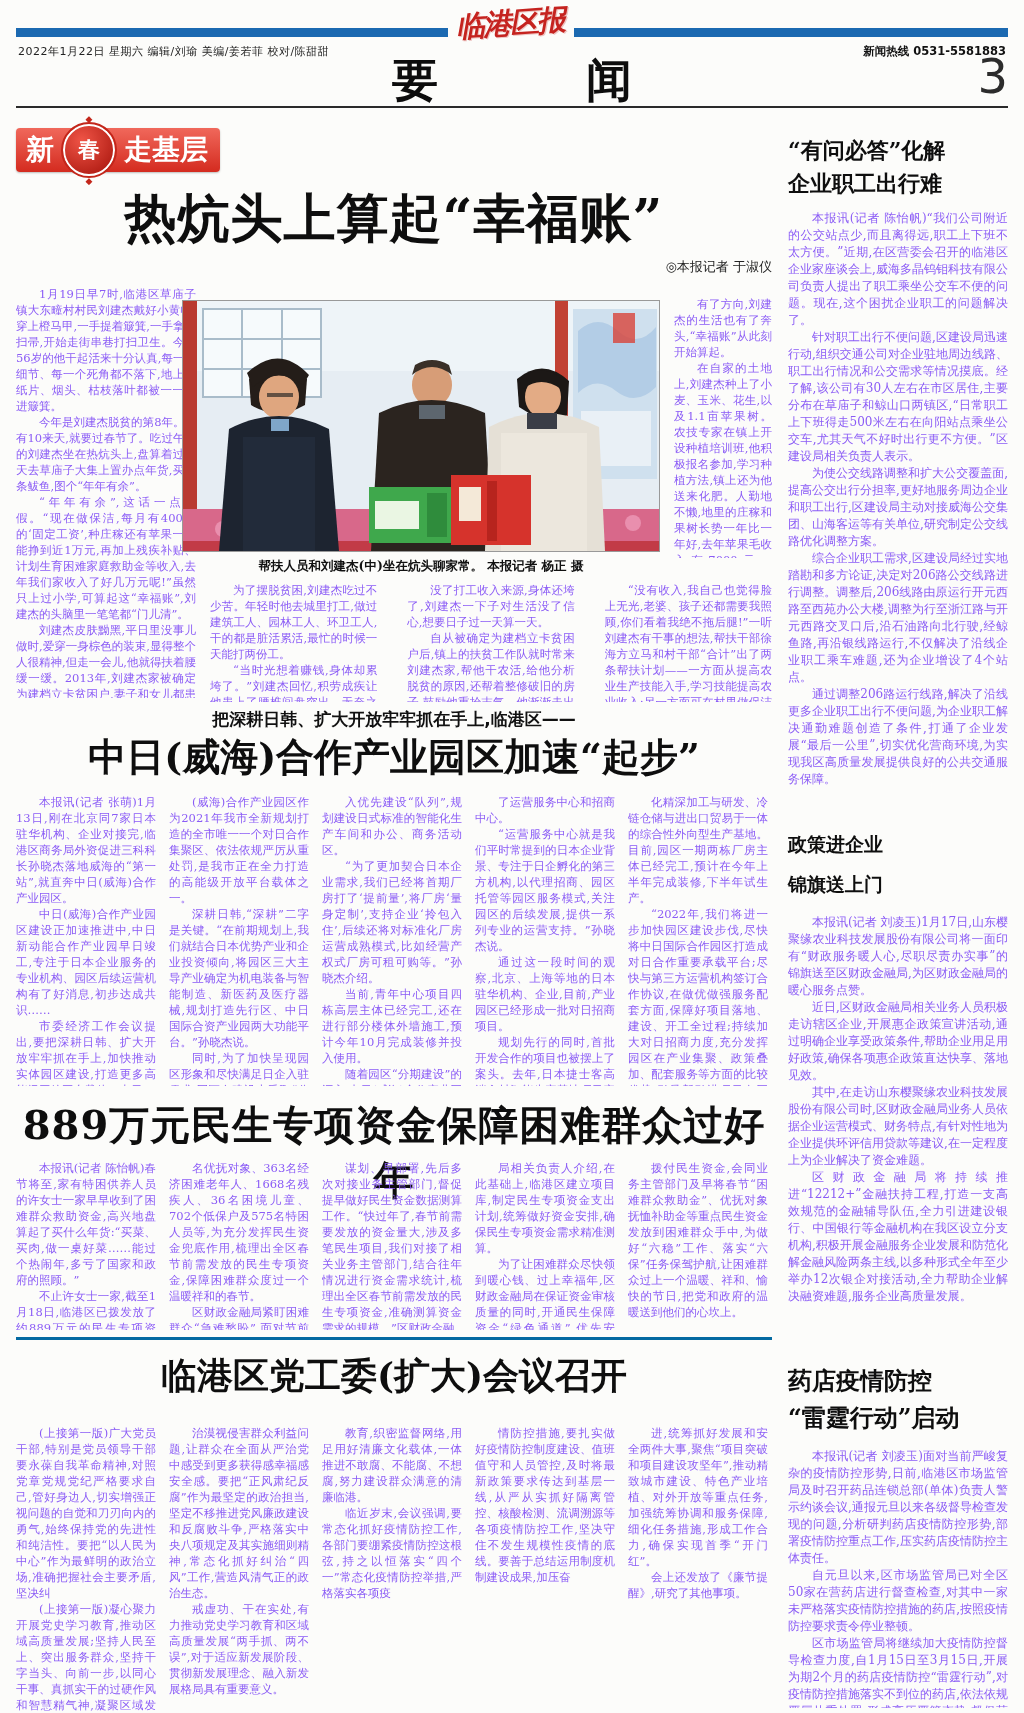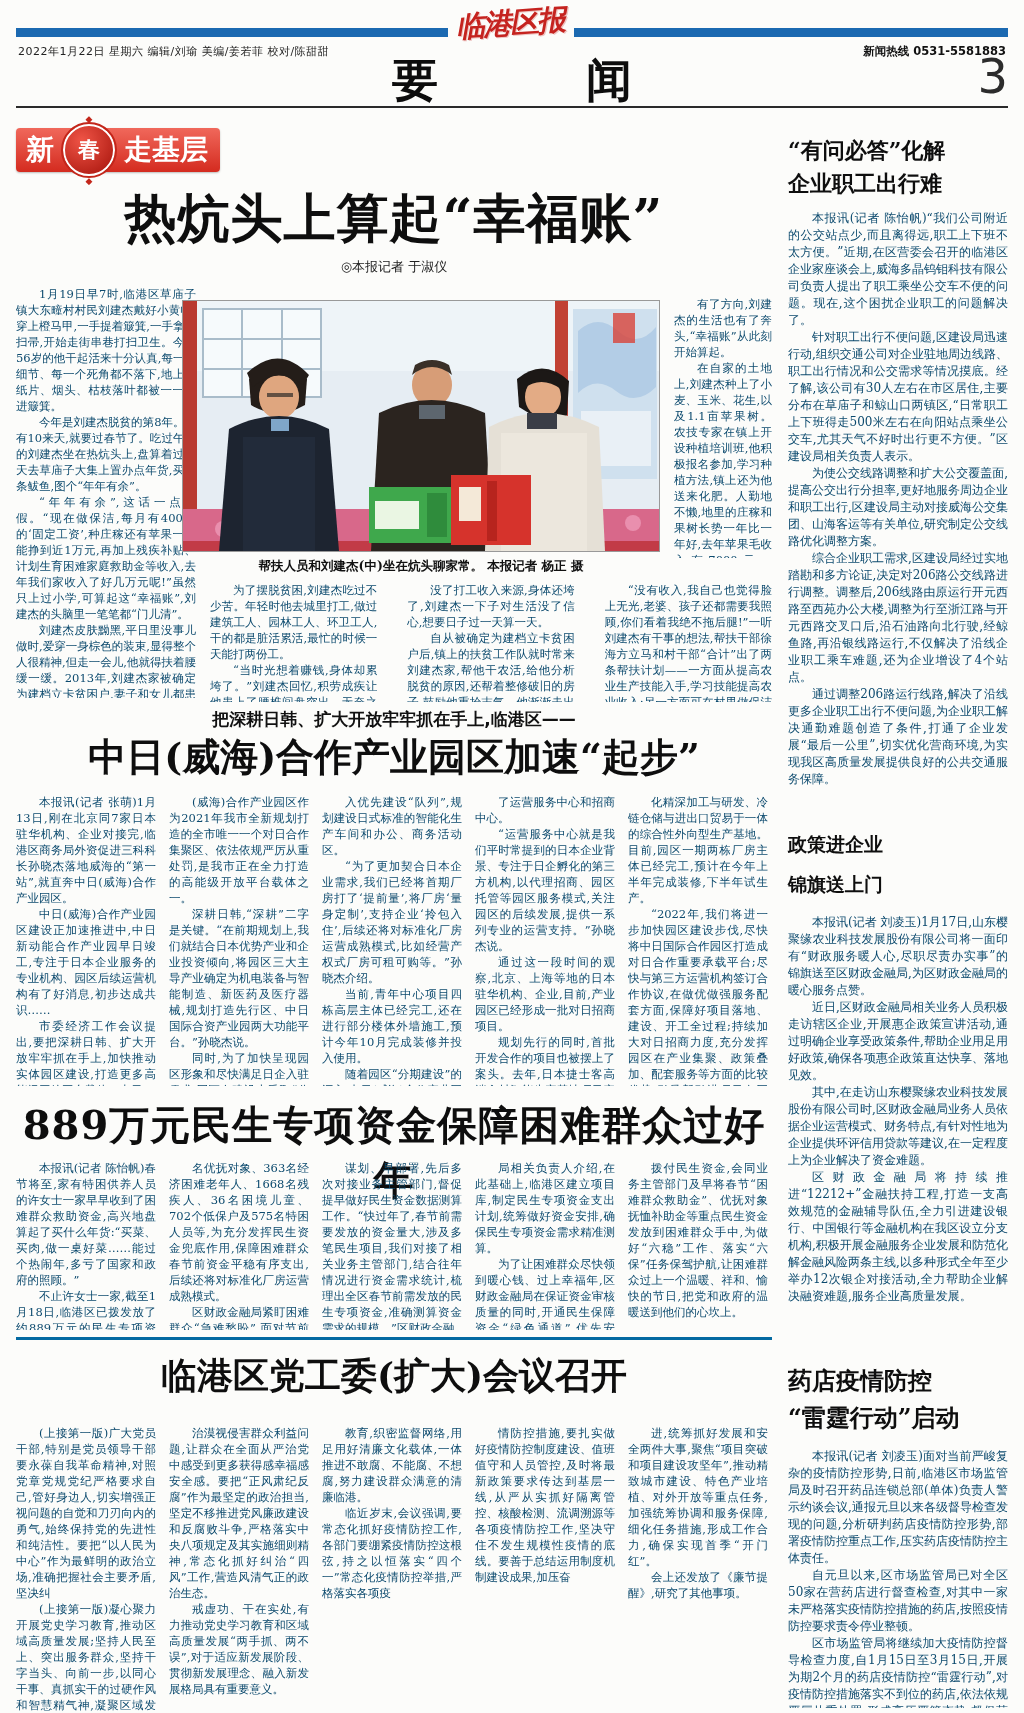--- a/index.html
+++ b/index.html
@@ -26,21 +26,21 @@
   .hotline { right: 18px; top: 44px; font-size: 11.5px; color: #111; font-weight: bold; }
   .section-title {
     left: 392px; top: 50px; width: 240px; display: flex; justify-content: space-between;
     font-size: 46px; font-weight: 800; color: #0d0d0d;
   }
   .page-num { right: 16px; top: 48px; font-size: 48px; color: #2c2c2c; }
   .head-rule { left: 16px; top: 106px; width: 992px; border-top: 2px solid #2a2a2a; }
 
   
   .bodytext p { text-indent: 2em; text-align: justify; margin: 0; }
-  .bodytext { font-size: 11.5px; line-height: 16px; color: #0c4a6e; overflow: hidden; }
+  .bodytext { font-size: 11.5px; line-height: 16px; color: #8b5cf6; overflow: hidden; }
   .sb-body { font-size: 12px; line-height: 17px; }
   .headline-serif { font-weight: 800; color: #0e0e0e; text-align: center; }
   .cols5 { display: flex; gap: 13px; }
   .cols5 > div { width: 140px; overflow: hidden; }
 
   
   #art1 { left: 16px; top: 118px; width: 756px; height: 588px; }
   .badge {
     left: 0; top: 10px; height: 44px; display: inline-flex; align-items: center;
     background: linear-gradient(180deg, #f0685b, #d42b1f);
@@ -54,21 +54,21 @@
     border: 2px solid #fff; outline: 2px solid #c3261a;
     display: flex; align-items: center; justify-content: center;
     color: #fff; font-weight: 800; font-size: 22px; position: relative;
   }
   .badge-seal:before, .badge-seal:after {
     content: "◆"; position: absolute; left: 50%; transform: translateX(-50%);
     color: #c3261a; font-size: 9px;
   }
   .badge-seal:before { top: -12px; } .badge-seal:after { bottom: -12px; }
   .a1-headline { left: 0; top: 66px; width: 100%; font-size: 52px; letter-spacing: 1px; }
-  .a1-byline { left: 0; top: 140px; width: 100%; text-align: center; font-size: 13px; color: #222; }
+  .a1-byline { left: 0; top: 140px; width: 100%; text-align: right; font-size: 13px; color: #222; }
   .a1-col1 { left: 0; top: 168px; width: 180px; height: 412px; }
   .a1-photo { left: 166px; top: 182px; width: 478px; height: 252px; border: 1px solid #999; background:#dfe7ee; }
   .a1-side { left: 658px; top: 178px; width: 98px; height: 262px; }
   .a1-caption { left: 166px; top: 440px; width: 478px; text-align: center; font-size: 12.5px; font-weight: bold; color: #111; }
   .a1-bottom { left: 194px; top: 464px; width: 562px; height: 120px; display: flex; gap: 30px; }
   .a1-bottom > div { width: 180px; overflow: hidden; }
 
   
   #art2 { left: 16px; top: 706px; width: 756px; height: 382px; }
   .a2-kicker { top: 2px; width: 100%; text-align: center; font-size: 17px; font-weight: 800; color: #111; }
@@ -247,21 +247,21 @@
 </div>
 
 <div class="abs" id="art3">
   <div class="abs a3-headline headline-serif">889万元民生专项资金保障困难群众过好年</div>
   <div class="abs a3-cols cols5 bodytext">
     <div>
         <p>本报讯(记者 陈怡帆)春节将至,家有特困供养人员的许女士一家早早收到了困难群众救助资金,高兴地盘算起了买什么年货:“买菜、买肉,做一桌好菜……能过个热闹年,多亏了国家和政府的照顾。”</p>
         <p>不止许女士一家,截至1月18日,临港区已拨发放了约889万元的民生专项资金,覆盖1025</p>
       </div>
     <div>
-        <p>名优抚对象、363名经济困难老年人、1668名残疾人、36名困境儿童、702个低保户及575名特困人员等,为充分发挥民生资金兜底作用,保障困难群众春节前资金平稳有序支出,后续还将对标准化厂房运营成熟模式。</p>
+        <p>名优抚对象、363名经济困难老年人、1668名残疾人、36名困境儿童、702个低保户及575名特困人员等,为充分发挥民生资金兜底作用,梳理出全区春节前需发放的民生专项资金,保障困难群众度过一个温暖祥和的春节。</p>
         <p>区财政金融局紧盯困难群众“急难愁盼”,面对节前急需支付的各项补贴类民生资金需求,早</p>
       </div>
     <div>
         <p>谋划、早部署,先后多次对接业务主管部门,督促提早做好民生资金数据测算工作。“快过年了,春节前需要发放的资金量大,涉及多笔民生项目,我们对接了相关业务主管部门,结合往年情况进行资金需求统计,梳理出全区春节前需发放的民生专项资金,准确测算资金需求的规模。”区财政金融</p>
       </div>
     <div>
         <p>局相关负责人介绍,在此基础上,临港区建立项目库,制定民生专项资金支出计划,统筹做好资金安排,确保民生专项资金需求精准测算。</p>
         <p>为了让困难群众尽快领到暖心钱、过上幸福年,区财政金融局在保证资金审核质量的同时,开通民生保障资金“绿色通道”,优先安排、优先下达、优先</p>
       </div>
     <div>

